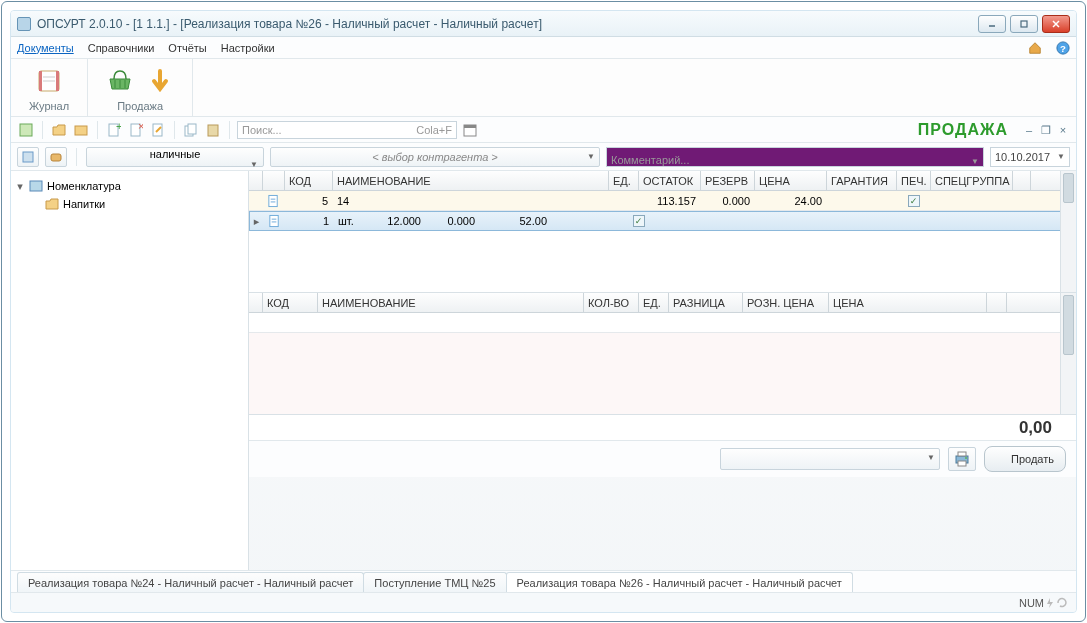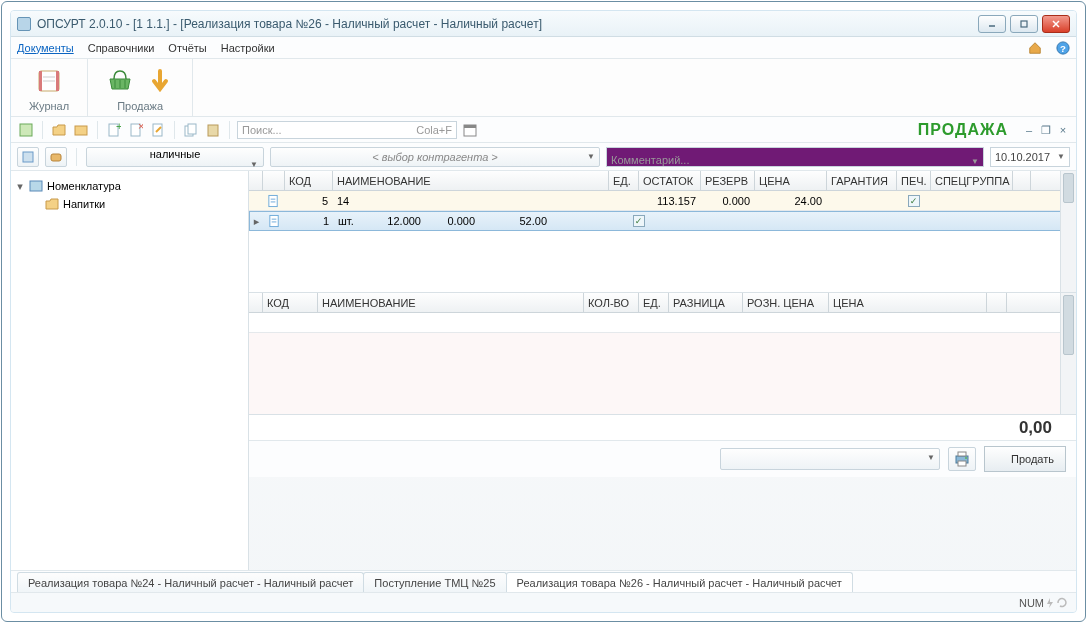--- a/index.html
+++ b/index.html
@@ -79,21 +79,21 @@
 .grid-bottom { flex: 0 0 122px; display: flex; flex-direction: column; border-bottom: 1px solid #d9e1e6; position: relative; }
 .grid-bottom .grid-body { background: #fdf7f7; }
 
 .total-bar { height: 26px; display: flex; align-items: center; justify-content: flex-end; padding: 0 24px; background: #fff; border-bottom: 1px solid #e1e8ec; }
 .total-value { font-size: 17px; font-weight: bold; color: #333; }
 
 .action-bar { height: 36px; display: flex; align-items: center; justify-content: flex-end; padding: 0 10px; gap: 8px; background: #fcfdfe; }
 .select-generic { width: 220px; height: 22px; border: 1px solid #c8d4dc; background: linear-gradient(#fefefe,#eef3f6); border-radius: 2px; position: relative; }
 .select-generic .caret { position: absolute; right: 4px; top: 4px; font-size: 8px; color: #666; }
 .print-btn { width: 28px; height: 24px; border: 1px solid #c8d4dc; background: linear-gradient(#fefefe,#eef3f6); border-radius: 2px; display: flex; align-items: center; justify-content: center; cursor: pointer; }
-.sell-btn { width: 82px; height: 26px; border: 1px solid #b8c5cd; background: linear-gradient(#fefefe,#e7edf1); border-radius: 0; cursor: pointer; color: #333; padding-left: 15px; }
+.sell-btn { width: 82px; height: 26px; border: 1px solid #b8c5cd; background: linear-gradient(#fefefe,#e7edf1); border-radius: 8px; cursor: pointer; color: #333; padding-left: 15px; }
 
 .tabs-bar { height: 22px; display: flex; align-items: flex-end; padding: 0 6px; background: #fcfdfe; border-top: 1px solid #e1e8ec; }
 .tab { height: 20px; padding: 0 10px; border: 1px solid #d0dce3; border-bottom: none; background: linear-gradient(#fdfdfd,#f0f5f8); display: flex; align-items: center; color: #444; cursor: pointer; margin-right: -1px; border-radius: 3px 3px 0 0; }
 .tab.active { background: #fff; }
 
 .statusbar { height: 20px; display: flex; align-items: center; padding: 0 8px; background: #f6f9fb; border-top: 1px solid #e1e8ec; color: #555; }
 .statusbar .right { margin-left: auto; display: flex; align-items: center; }
 
 
 .w-mark{width:14px;} .w-doc{width:22px;} .w-code{width:48px;} .w-name{width:276px;} .w-unit{width:30px;} .w-stock{width:62px;} .w-reserve{width:54px;} .w-price{width:72px;} .w-warranty{width:70px;} .w-print{width:34px;} .w-spec{width:82px;} .w-pad{width:18px;}

